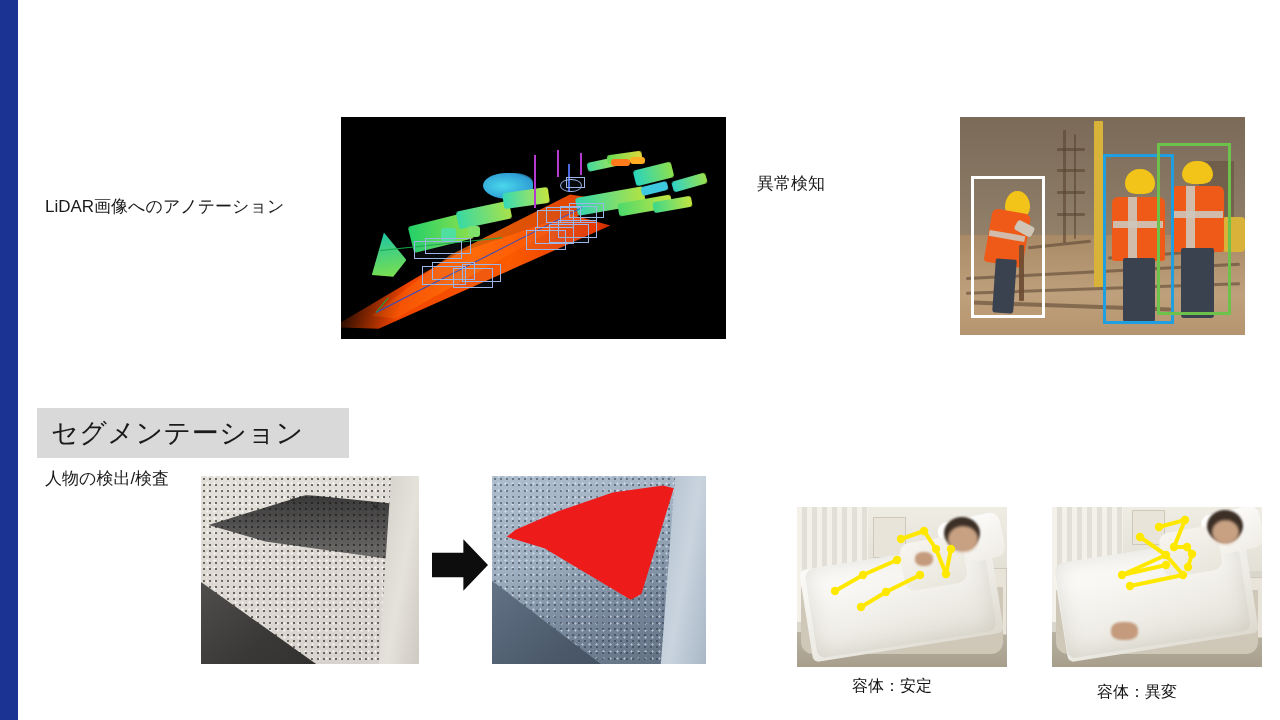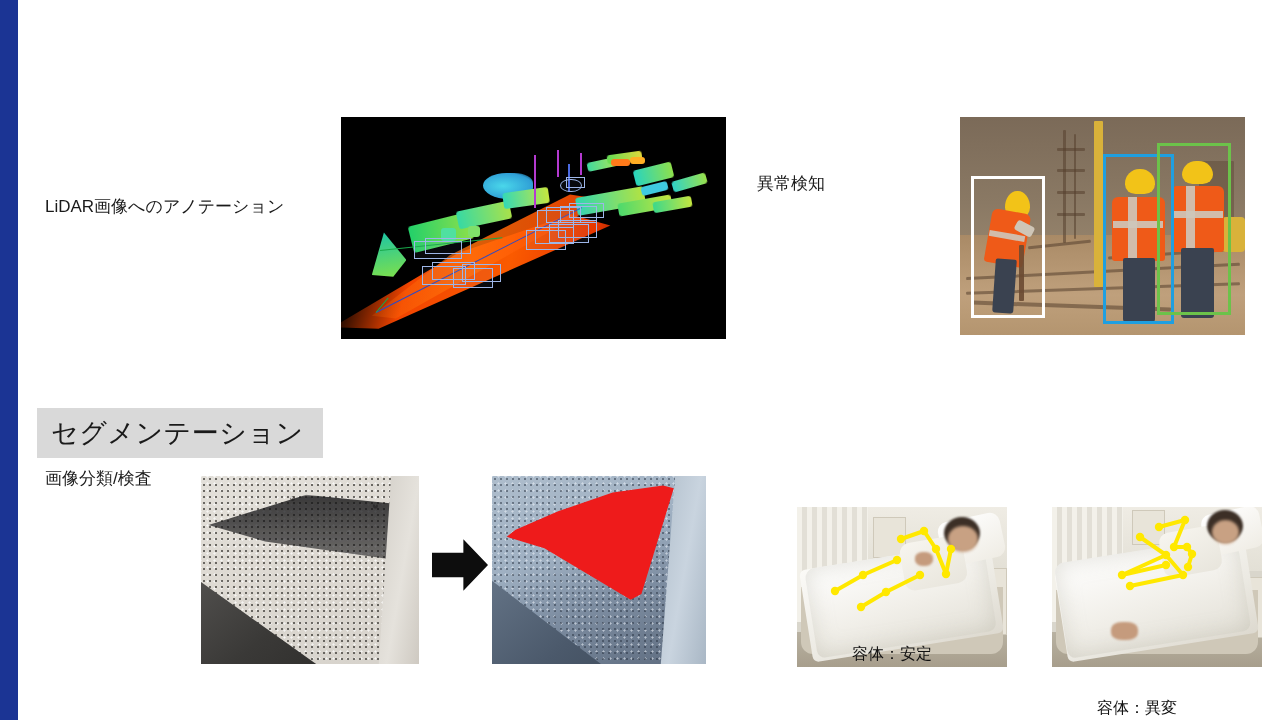--- a/index.html
+++ b/index.html
@@ -472,24 +472,24 @@
       <div class="cs-stripe" style="left:6%;  top:32%; width:78%; height:7px;"></div>
       <div class="cs-stripe" style="left:28%; top:16%; width:9px; height:42%;"></div>
       <div class="cs-legs" style="left:20%; top:56%; width:50%; height:44%;"></div>
     </div>
 
     <div class="bx white" style="left:4%;  top:27%; width:26%; height:65%;"></div>
     <div class="bx blue" style="left:50%; top:17%; width:25%; height:78%;"></div>
     <div class="bx green" style="left:69%; top:12%; width:26%; height:79%;"></div>
   </div>
 
-  <div class="sec-head" style="left:37px; top:408px; width:286px;">
+  <div class="sec-head" style="left:37px; top:408px; width:312px;">
     <span class="sec-title">セグメンテーション</span>
   </div>
-  <div class="sec-sub" style="left:45px; top:467px;">画像分類/検査</div>
+  <div class="sec-sub" style="left:45px; top:467px;">人物の検出/検査</div>
 
   <div class="imgbox" id="seg-before" style="left:201px; top:476px; width:218px; height:188px;">
     <div class="cc-top"></div>
     <div class="cc-speckle"></div>
     <div class="cc-darkband"></div>
     <div class="cc-shadow"></div>
     <div class="cc-rightedge"></div>
   </div>
 
   <div class="arrow-right" style="left:432px; top:537px; width:56px; height:56px;"></div>
@@ -531,21 +531,21 @@
       <circle class="pose-dot" cx="149" cy="67" r="4.2"></circle>
       <circle class="pose-dot" cx="154" cy="42" r="4.2"></circle>
       <circle class="pose-dot" cx="38" cy="84" r="4.2"></circle>
       <circle class="pose-dot" cx="66" cy="68" r="4.2"></circle>
       <circle class="pose-dot" cx="100" cy="53" r="4.2"></circle>
       <circle class="pose-dot" cx="64" cy="100" r="4.2"></circle>
       <circle class="pose-dot" cx="89" cy="85" r="4.2"></circle>
       <circle class="pose-dot" cx="123" cy="68" r="4.2"></circle>
     </svg>
   </div>
-  <div class="caption" style="left:852px; top:644px;">容体：安定</div>
+  <div class="caption" style="left:852px; top:676px;">容体：安定</div>
 
   <div class="bed" style="left:1052px; top:507px; width:210px; height:160px;">
     <div class="curtain"></div>
     <div class="wall"></div>
     <div class="floor"></div>
     <div class="nightstand" style="left:38%; top:2%; width:16%; height:22%;"></div>
     <div class="nightstand" style="left:88%; top:44%; width:14%; height:38%;"></div>
     <div class="frame" style="left:2%; top:52%; width:96%; height:40%; border-radius:0 0 12px 12px;"></div>
     <div class="mattress" style="left:4%; top:30%; width:92%; height:58%;"></div>
     <div class="sheet" style="left:4%; top:26%; width:88%; height:60%;"></div>
@@ -572,15 +572,15 @@
       <circle class="pose-dot" cx="140" cy="47" r="4.2"></circle>
       <circle class="pose-dot" cx="136" cy="60" r="4.2"></circle>
       <circle class="pose-dot" cx="88" cy="30" r="4.2"></circle>
       <circle class="pose-dot" cx="114" cy="48" r="4.2"></circle>
       <circle class="pose-dot" cx="70" cy="68" r="4.2"></circle>
       <circle class="pose-dot" cx="131" cy="68" r="4.2"></circle>
       <circle class="pose-dot" cx="114" cy="58" r="4.2"></circle>
       <circle class="pose-dot" cx="78" cy="79" r="4.2"></circle>
     </svg>
   </div>
-  <div class="caption" style="left:1097px; top:682px;margin-top:16px;">容体：異変</div>
+  <div class="caption" style="left:1097px; top:682px;">容体：異変</div>
 
 </div>
 
 </body></html>

